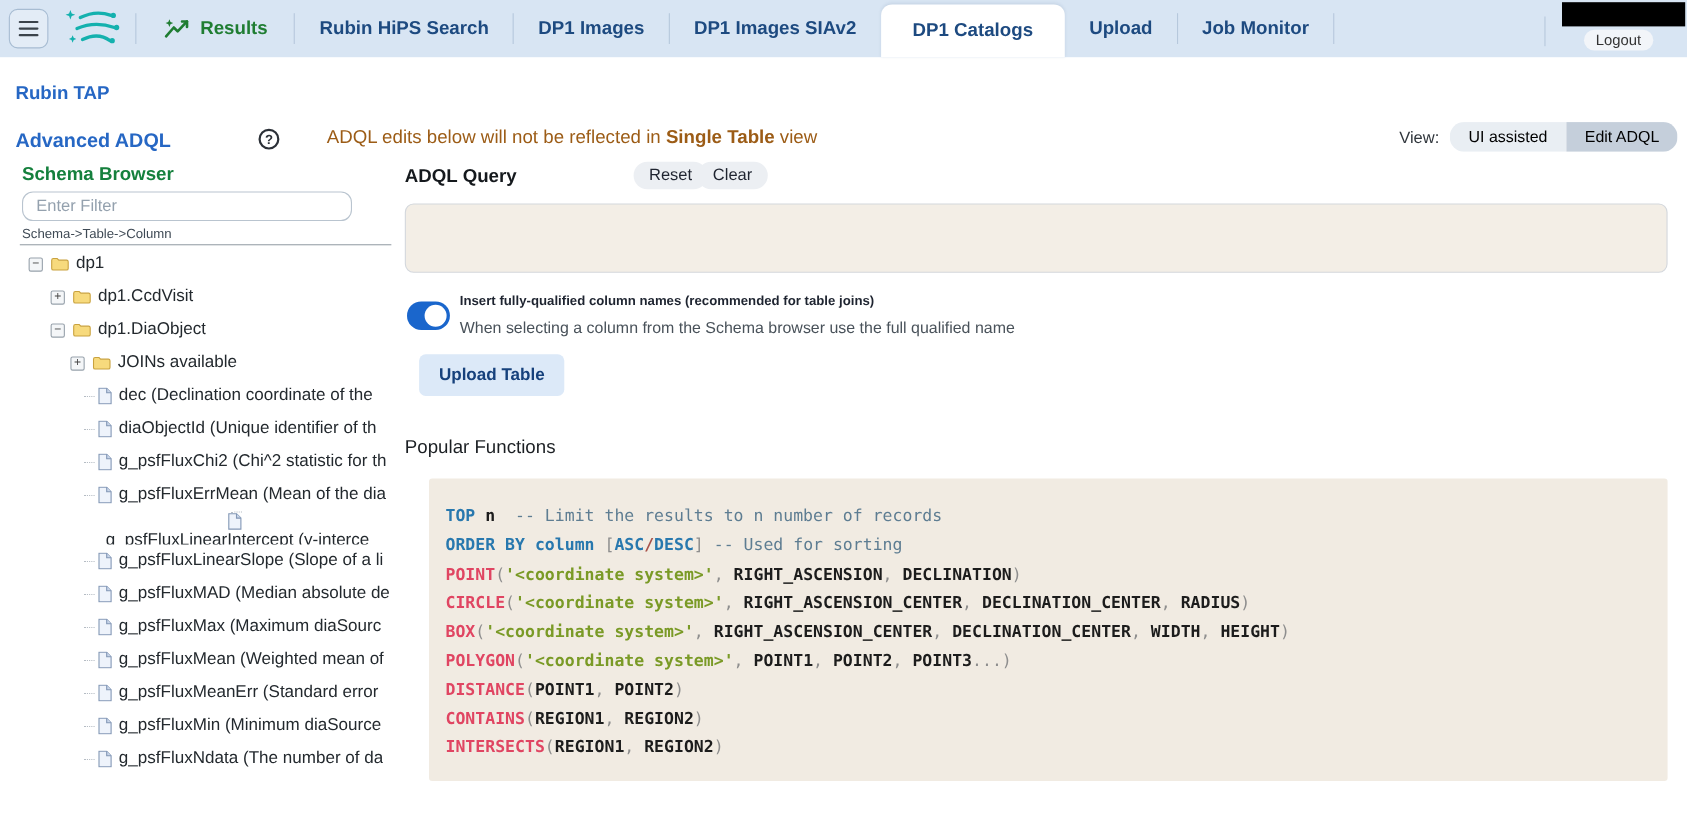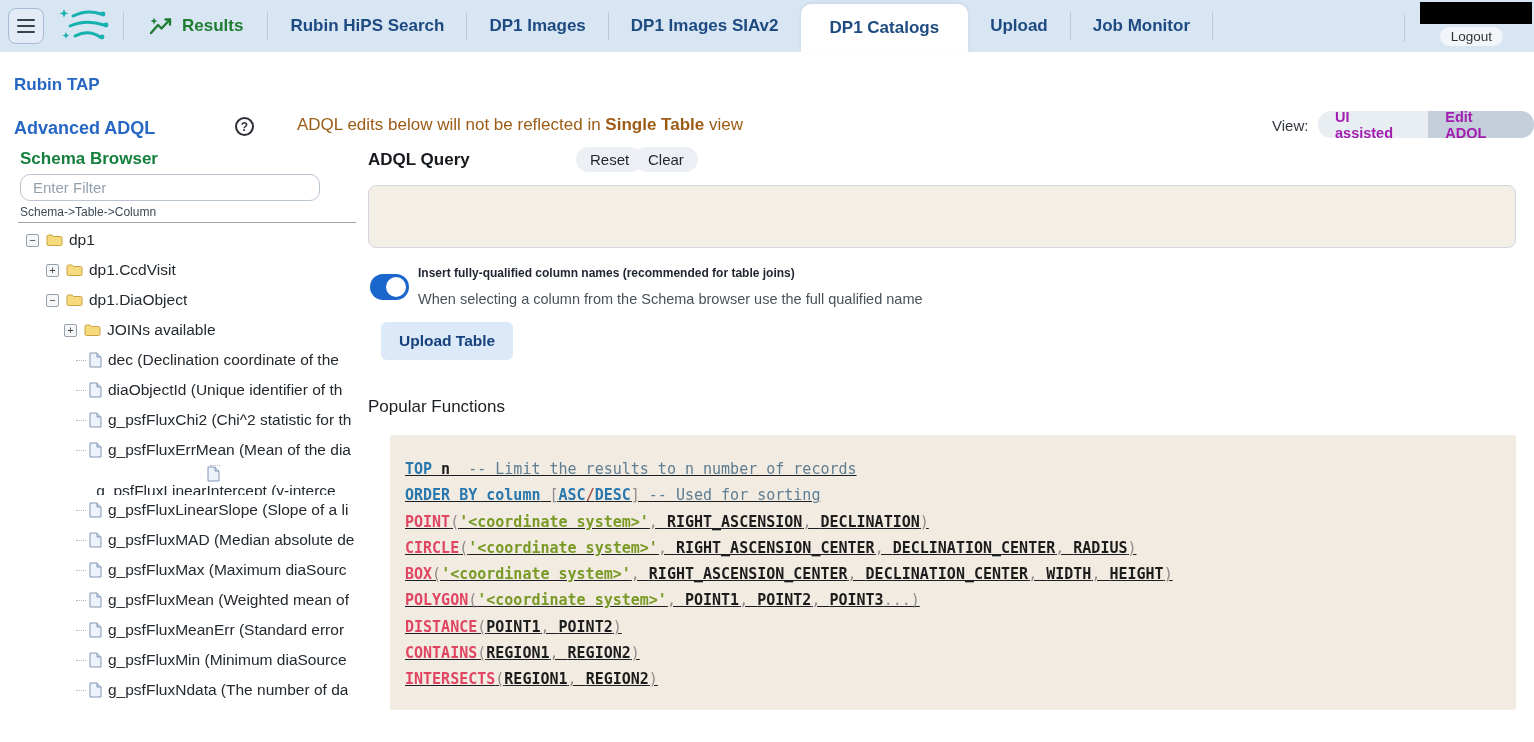--- a/index.html
+++ b/index.html
@@ -34,22 +34,22 @@
   .app-title { position:absolute; left:14px; top:75px; font-size:17px; font-weight:700; color:#2667c4; }
   .section-title { position:absolute; left:14px; top:118px; font-size:18px; font-weight:700; color:#2667c4; }
   .help-icon { position:absolute; left:235px; top:117px; width:19px; height:19px; border:2px solid #2b3037;
                border-radius:50%; display:flex; align-items:center; justify-content:center;
                font-size:12px; font-weight:700; color:#2b3037; cursor:pointer; }
   .warning { position:absolute; left:297px; top:115px; font-size:17px; color:#9c5c16; }
   .warning b { font-weight:700; }
   .view-label { position:absolute; left:1272px; top:117px; font-size:15px; color:#30363c; }
   .segmented { position:absolute; left:1318px; top:111px; height:27px; display:flex;
                border-radius:13px; overflow:hidden; }
-  .seg-option { display:flex; align-items:center; padding:0 17px; font-size:14.5px; font-weight:700;
-                color:#a21caf; background:#e9eef3; cursor:pointer; }
+  .seg-option { display:flex; align-items:center; padding:0 17px; font-size:14.5px; font-weight:400;
+                color:#000000; background:#e9eef3; cursor:pointer; }
   .seg-option.selected { background:#c5cfdb; }
 
   
   .schema-panel { position:absolute; left:0; top:144px; width:356px; height:598px; overflow:hidden; }
   .schema-title { position:absolute; left:20px; top:5px; font-size:17px; font-weight:700; color:#15803d; }
   .schema-filter { position:absolute; left:20px; top:30px; width:300px; height:27px;
                    border:1px solid #b9c4cf; border-radius:10px; padding:0 12px; font-size:15px;
                    font-family:inherit; color:#222; background:#fff; }
   .schema-filter::placeholder { color:#94a1ae; }
   .schema-hint { position:absolute; left:20px; top:61px; font-size:12px; color:#3f4a55; }
@@ -77,21 +77,21 @@
   .toggle { position:absolute; left:2px; top:130px; width:39px; height:26px; border-radius:13px;
             background:#1a66cc; cursor:pointer; }
   .toggle .knob { position:absolute; right:3px; top:3px; width:20px; height:20px; border-radius:50%; background:#fff; }
   .toggle-label { position:absolute; left:50px; top:122px; font-size:12px; color:#1e2430;font-weight:bold; }
   .toggle-sub { position:absolute; left:50px; top:147px; font-size:14.5px; color:#49525a; }
   .upload-btn { position:absolute; left:13px; top:178px; background:#dce9f8; border:none; border-radius:6px;
                 padding:10px 18px; font-size:15.5px; font-weight:700; color:#16417c;
                 font-family:inherit; cursor:pointer; }
   .pf-title { position:absolute; left:0; top:253px; font-size:17px; color:#1b1f23; }
   .code-block { position:absolute; left:22px; top:291px; width:1126px; background:#f1ebe2;
-                border-radius:3px; padding:21px 24px 17px 15px;text-decoration:underline; }
+                border-radius:3px; padding:21px 24px 17px 15px; }
   .code-line { white-space:pre; font-family:"DejaVu Sans Mono", monospace; font-size:15px;
                line-height:26.3px; color:#1c1c1c; }
   .tk-kw { color:#2878ae; font-weight:600; }
   .tk-fn { color:#e04562; font-weight:600; }
   .tk-str { color:#7a9a26; font-weight:600; }
   .tk-id { color:#1c1c1c; font-weight:600; }
   .tk-pn { color:#8e8e8e; }
   .tk-cm { color:#5e7d92; font-weight:500; }
   .tk-sl { color:#a8524a; font-weight:600; }
 </style>

